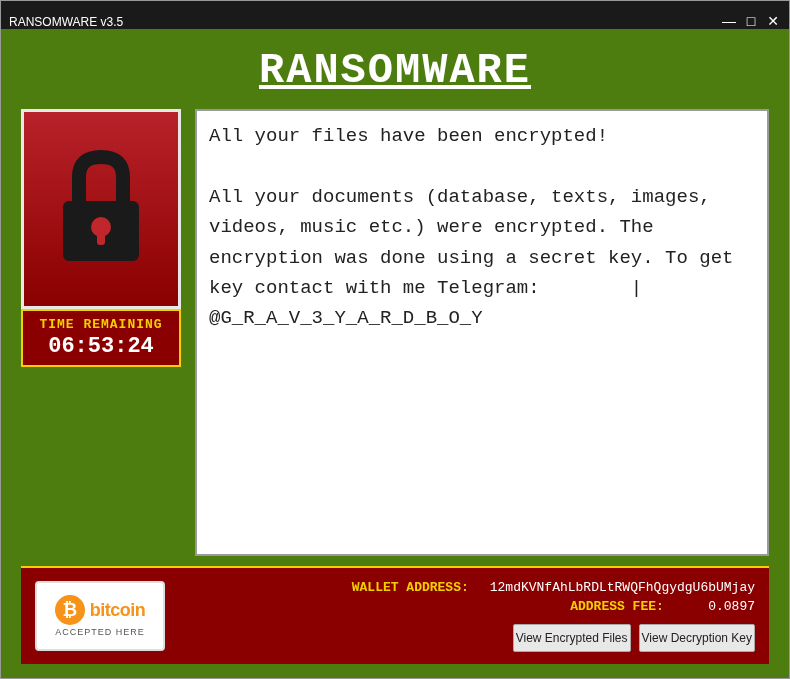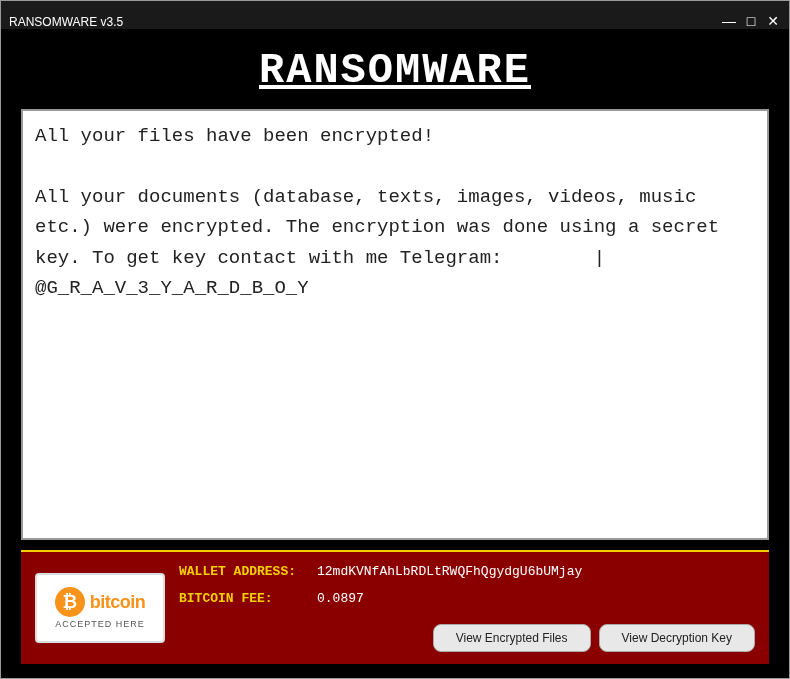--- a/index.html
+++ b/index.html
@@ -50,21 +50,21 @@
       cursor: pointer;
       display: flex;
       align-items: center;
       justify-content: center;
       color: white;
       font-size: 14px;
       line-height: 1;
     }
 
     .main-content {
-      background: #000000;
+      background: #4d7c0f;
       flex: 1;
       display: flex;
       flex-direction: column;
       padding: 18px 20px 14px 20px;
       position: relative;
       overflow: hidden;
     }
 
     
     .watermark {
@@ -257,21 +257,22 @@
       color: #555;
       letter-spacing: 1px;
       text-transform: uppercase;
       font-family: Arial, sans-serif;
     }
 
     .wallet-info {
       flex: 1;
       display: flex;
       flex-direction: column;
-      gap: 12px;
+      gap: 4px;
+      align-items: flex-end;
     }
 
     .wallet-row {
       display: flex;
       align-items: center;
       gap: 8px;
     }
 
     .wallet-label {
       color: #f5d000;
@@ -288,24 +289,24 @@
     }
 
     .buttons-row {
       display: flex;
       gap: 8px;
       margin-top: 6px;
       justify-content: flex-end;
     }
 
     .action-btn {
-      padding: 6px 22px;
+      padding: 6px 2px;
       background: #e8e8e8;
       border: 1px solid #aaa;
-      border-radius: 8px;
+      border-radius: 2px;
       font-size: 12px;
       font-family: 'Segoe UI', Arial, sans-serif;
       cursor: pointer;
       color: #222;
     }
   </style>
 </head>
 <body>
 
 <div class="window">
@@ -322,20 +323,40 @@
   <div class="main-content">
 
     <div class="watermark">PC</div>
 
     <div class="title-section">
       <div class="main-title">RANSOMWARE</div>
     </div>
 
     <div class="middle-section">
 
+      <div class="lock-panel">
+        <div class="lock-image-box">
+
+          <svg class="lock-svg" viewBox="0 0 100 120">
+
+            <rect x="12" y="52" width="76" height="60" rx="6" ry="6" fill="#1a1a1a"></rect>
+
+            <path d="M28 52 L28 28 Q28 8 50 8 Q72 8 72 28 L72 52" fill="none" stroke="#1a1a1a" stroke-width="14" stroke-linecap="round"></path>
+
+            <circle cx="50" cy="78" r="10" fill="#c0272d"></circle>
+
+            <rect x="46" y="82" width="8" height="14" rx="3" fill="#c0272d"></rect>
+          </svg>
+        </div>
+
+        <div class="timer-box">
+          <div class="timer-label">TIME REMAINING</div>
+          <div class="timer-value">06:53:24</div>
+        </div>
+      </div>
 
       <div class="text-area-container">
         <div class="text-area-scroll">
           <pre class="message-text">All your files have been encrypted!
 
 All your documents (database, texts, images, videos, music etc.) were encrypted. The encryption was done using a secret key. To get key contact with me Telegram:        |        @G_R_A_V_3_Y_A_R_D_B_O_Y</pre>
         </div>
       </div>
 
     </div>
@@ -349,21 +370,21 @@
         </div>
         <span class="bitcoin-accepted">ACCEPTED HERE</span>
       </div>
 
       <div class="wallet-info">
         <div class="wallet-row">
           <span class="wallet-label">WALLET ADDRESS:</span>
           <span class="wallet-value">12mdKVNfAhLbRDLtRWQFhQgydgU6bUMjay</span>
         </div>
         <div class="wallet-row">
-          <span class="wallet-label">BITCOIN FEE:</span>
+          <span class="wallet-label">ADDRESS FEE:</span>
           <span class="wallet-value">0.0897</span>
         </div>
         <div class="buttons-row">
           <button class="action-btn">View Encrypted Files</button>
           <button class="action-btn">View Decryption Key</button>
         </div>
       </div>
 
     </div>
 

